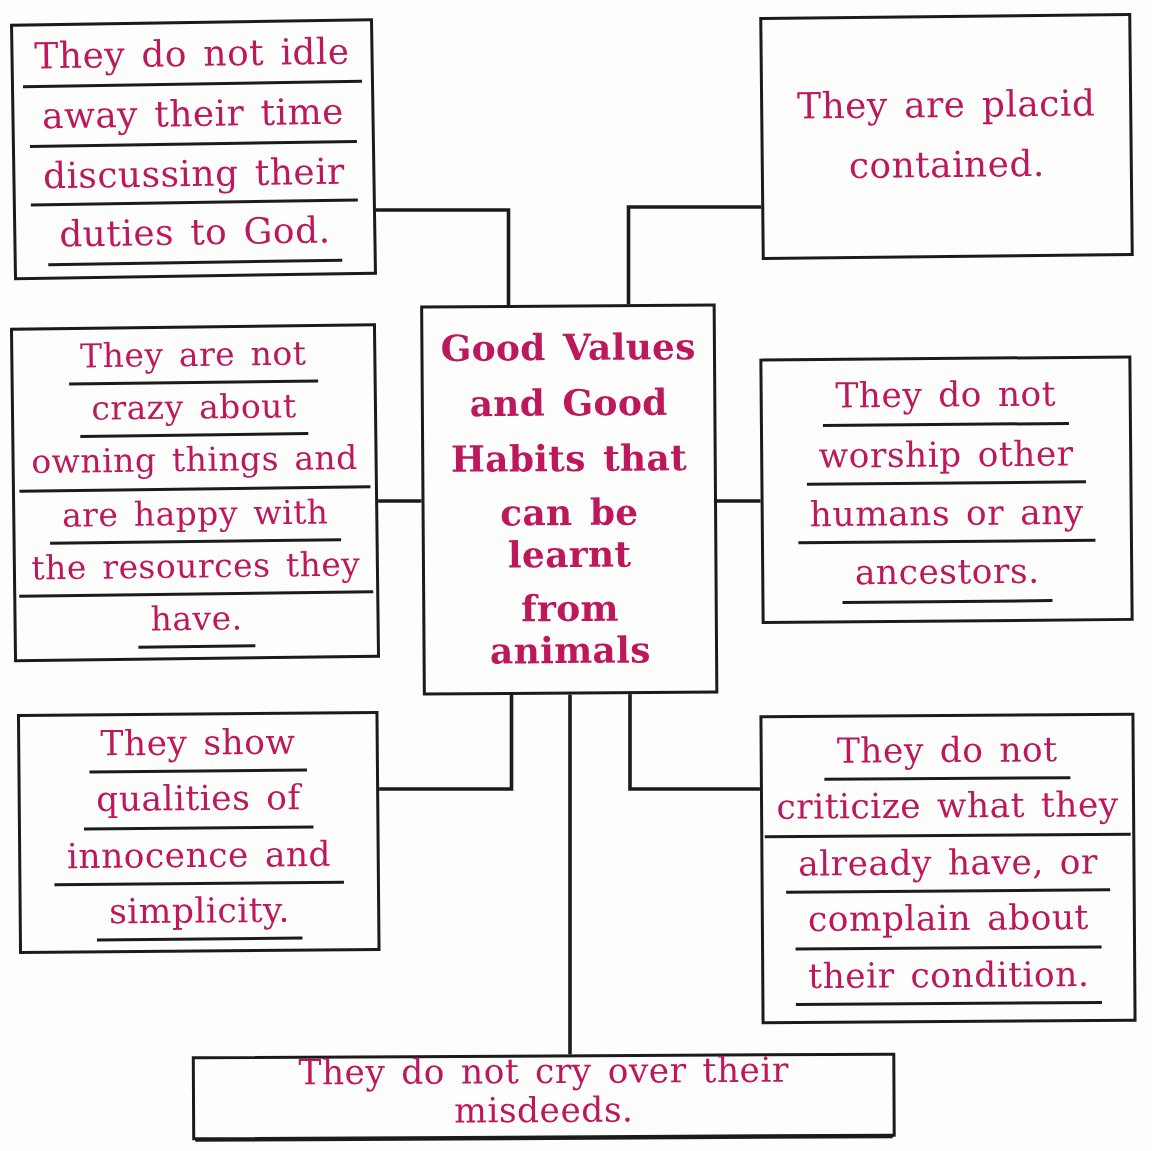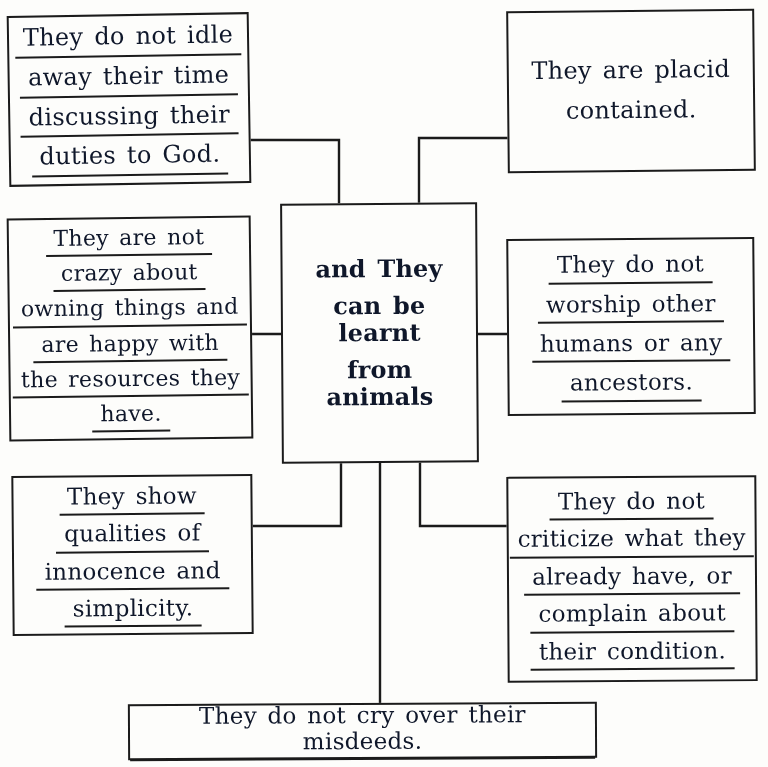--- a/index.html
+++ b/index.html
@@ -6,21 +6,21 @@
     margin: 0;
     padding: 0;
     background: #fdfdfb;
   }
   .stage {
     position: relative;
     width: 768px;
     height: 767px;
     background: #fdfdfb;
     font-family: "DejaVu Serif", "Liberation Serif", serif;
-    color: #0f172a;
+    color: #be185d;
     overflow: hidden;
     border-radius: 30px;
   }
   .wires {
     position: absolute;
     left: 0; top: 0;
     width: 768px; height: 767px;
   }
   .wires polyline, .wires line {
     fill: none;
@@ -122,21 +122,23 @@
   <div class="node node-mid-left underlined">
     <span class="ln">They are not</span>
     <span class="ln">crazy about</span>
     <span class="ln">owning things and</span>
     <span class="ln">are happy with</span>
     <span class="ln">the resources they</span>
     <span class="ln">have.</span>
   </div>
 
   <div class="node node-center">
-    <span class="ln">and They</span>
+    <span class="ln">Good Values</span>
+    <span class="ln">and Good</span>
+    <span class="ln">Habits that</span>
     <span class="ln">can be learnt</span>
     <span class="ln">from animals</span>
   </div>
 
   <div class="node node-mid-right underlined">
     <span class="ln">They do not</span>
     <span class="ln">worship other</span>
     <span class="ln">humans or any</span>
     <span class="ln">ancestors.</span>
   </div>

